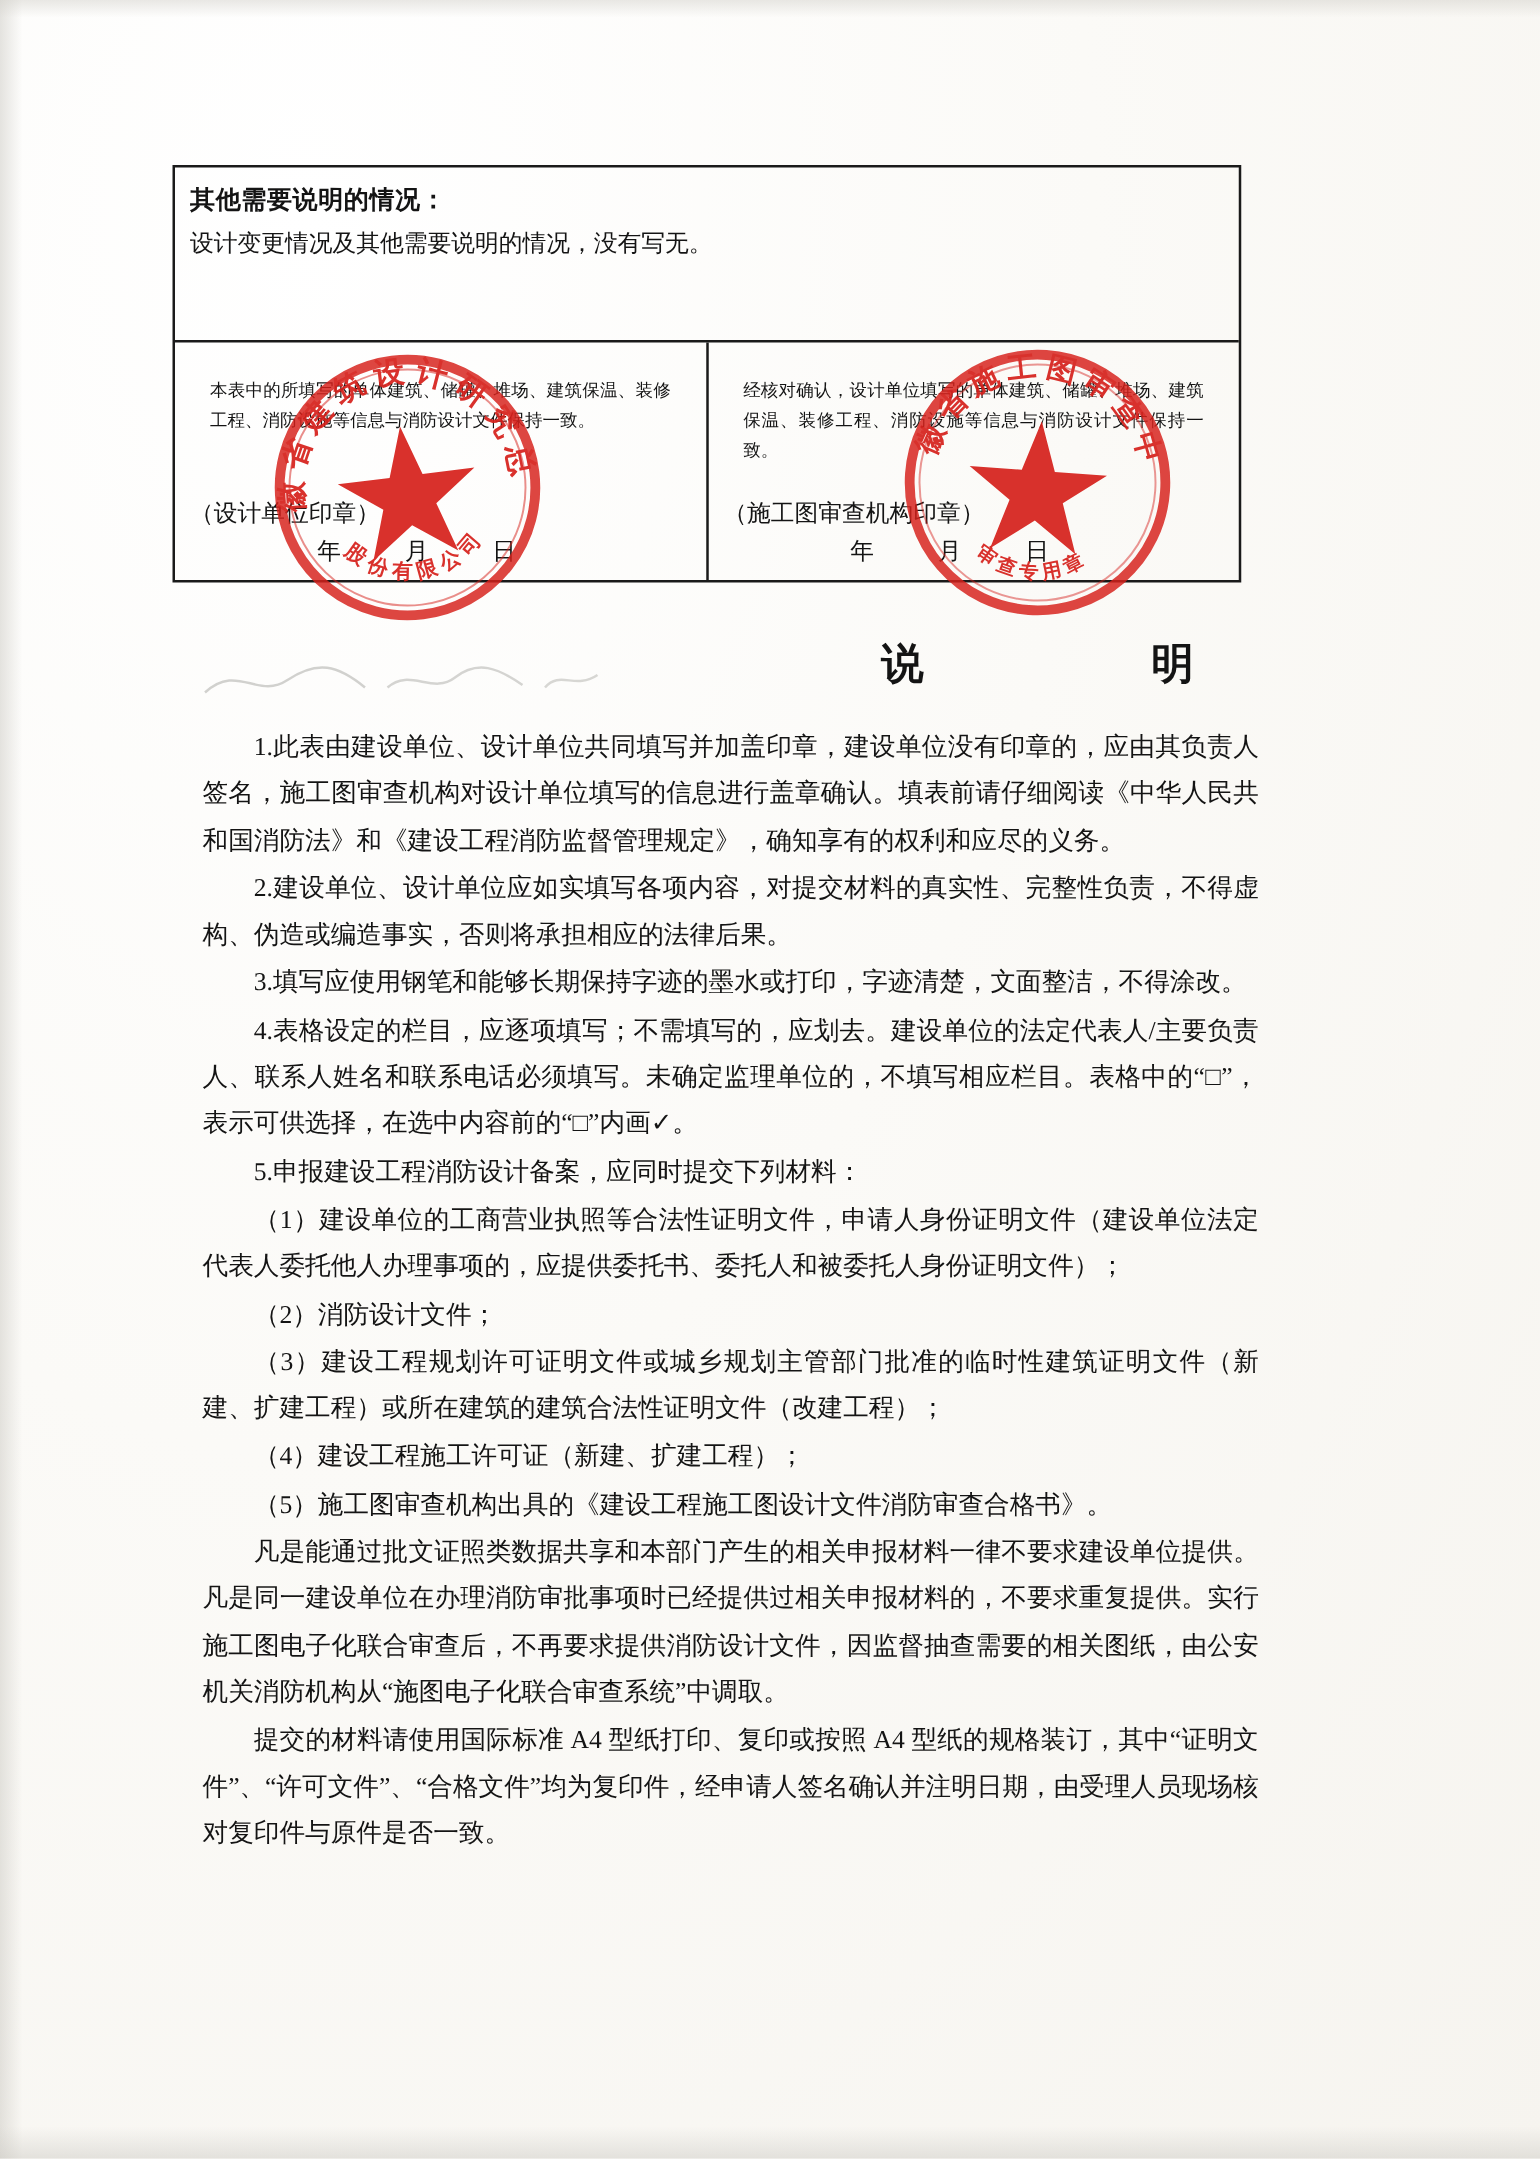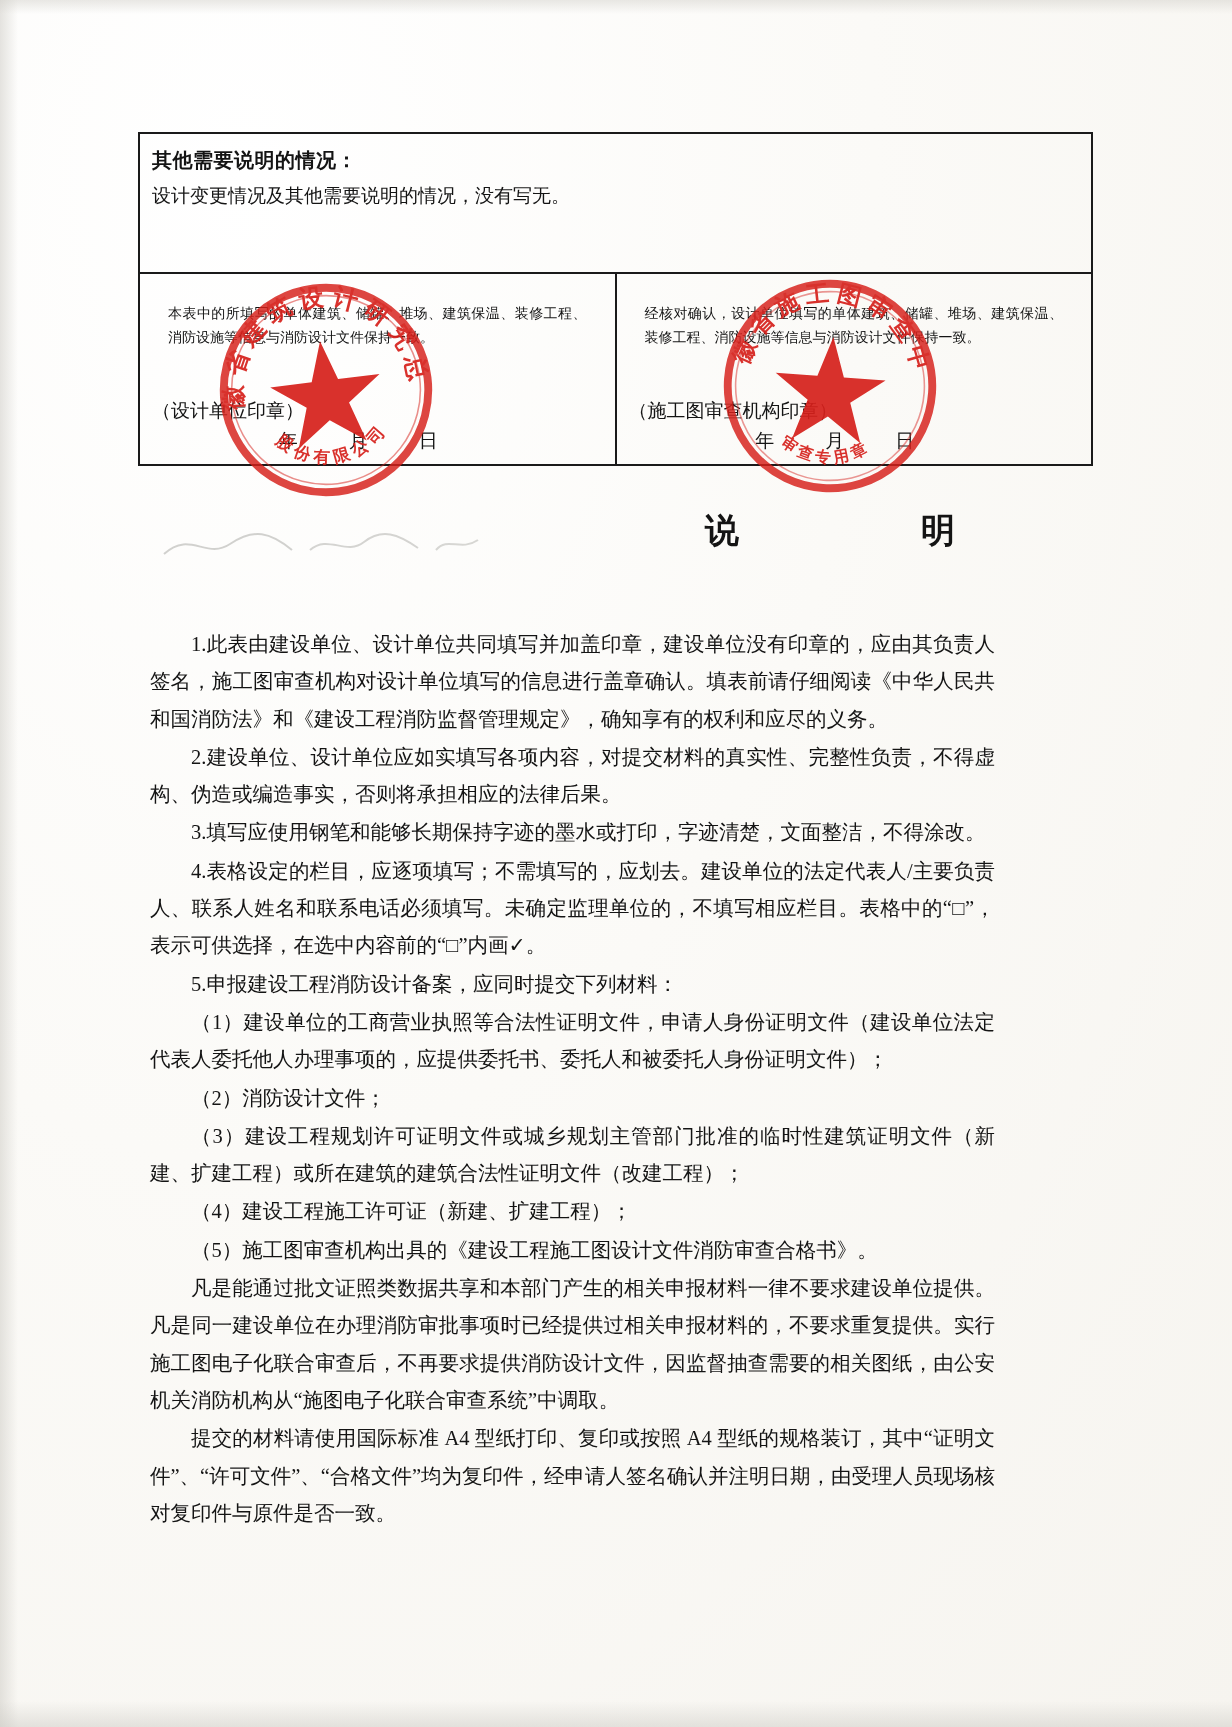--- a/index.html
+++ b/index.html
@@ -39,21 +39,21 @@
     left: 0; right: 0; bottom: 0; height: 26px;
     background: linear-gradient(to top, #cdcbc5, rgba(255,255,255,0));
     opacity: .5;
   }
 
   
   .form-table {
     position: absolute;
     left: 138px;
     top: 132px;
-    width: 955px;
+    width: 855px;
     border: 2px solid #1a1a1a;
     box-sizing: border-box;
   }
   .row-note {
     min-height: 140px;
     padding: 10px 12px 6px 12px;
     border-bottom: 2px solid #1a1a1a;
     box-sizing: border-box;
   }
   .row-note .title {
@@ -127,28 +127,27 @@
     width: 855px;
     text-align: right;
     font-size: 34px;
     font-weight: bold;
     letter-spacing: 38px;
     text-indent: 38px;
     font-family: "Liberation Serif", "DejaVu Serif", serif;
   }
   .notice-body {
     position: absolute;
-    left: 150px;
+    left: 162px;
     top: 580px;
     width: 845px;
     font-size: 20.5px;
     line-height: 1.82;
     text-align: justify;
     text-justify: inter-ideograph;
-    margin-top: 46px;
   }
   .notice-body p {
     margin: 0 0 1px 0;
     text-indent: 2em;
   }
 
   
   .scribble {
     position: absolute;
     left: 160px;

